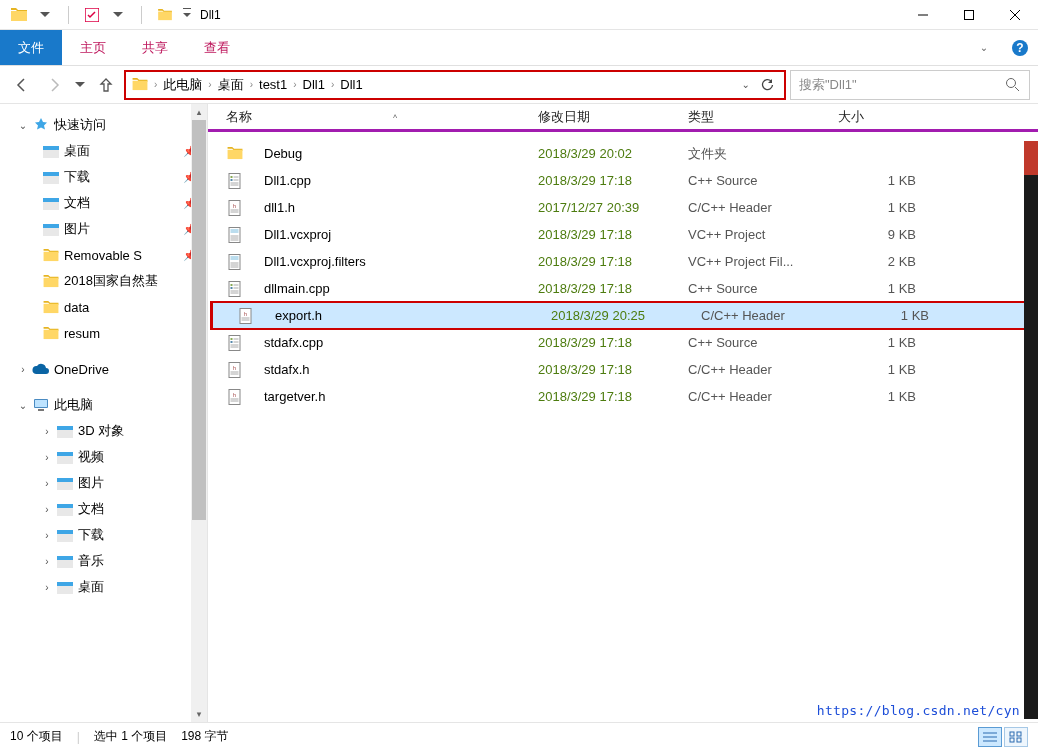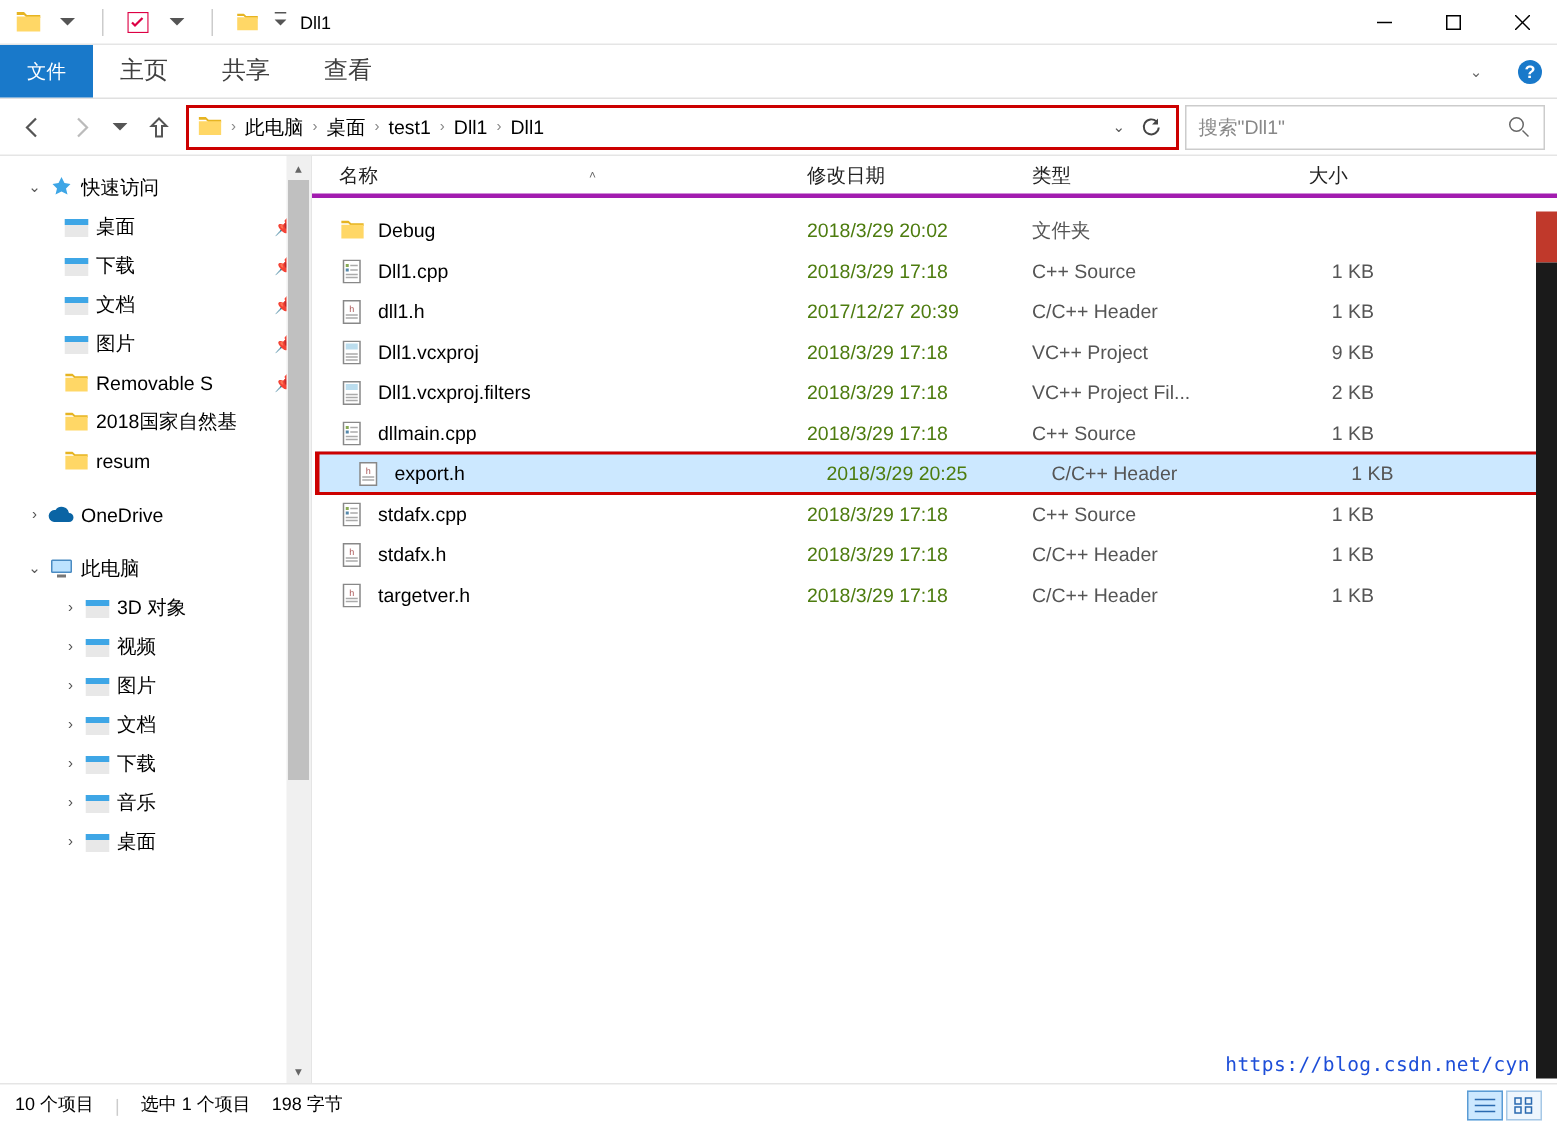--- a/index.html
+++ b/index.html
@@ -10,21 +10,21 @@
 .titlebar .qat { display: flex; align-items: center; padding-left: 8px; gap: 4px; }
 .qat-icon { width: 22px; height: 22px; display: flex; align-items: center; justify-content: center; }
 .titlebar .divider { width: 1px; height: 18px; background: #ccc; margin: 0 8px; }
 .titlebar .title { flex: 1; font-size: 12px; color: #000; padding-left: 6px; }
 .titlebar .sysbtns { display: flex; }
 .sysbtn { width: 46px; height: 30px; display: flex; align-items: center; justify-content: center; color: #000; }
 .sysbtn svg { width: 10px; height: 10px; }
 
 
 .ribbon { height: 36px; display: flex; align-items: stretch; border-bottom: 1px solid #e0e0e0; }
-.ribbon-tab { padding: 0 18px; font-size: 16px; display: flex; align-items: center; color: #404040; }
+.ribbon-tab { padding: 0 18px; font-size: 13px; display: flex; align-items: center; color: #be185d; }
 .ribbon-tab.file { background: #1979ca; color: #fff; font-size: 13px; padding: 0 18px; }
 .ribbon-spacer { flex: 1; }
 .ribbon-help { width: 36px; display: flex; align-items: center; justify-content: center; }
 .ribbon-help svg { width: 18px; height: 18px; }
 .ribbon-expand { width: 36px; display: flex; align-items: center; justify-content: center; font-size: 10px; color: #666; }
 
 
 .navbar { height: 38px; display: flex; align-items: center; padding: 4px 8px; gap: 4px; border-bottom: 1px solid #e5e5e5; }
 .navbtn { width: 28px; height: 28px; display: flex; align-items: center; justify-content: center; color: #666; }
 .navbtn.disabled { color: #bbb; }
@@ -57,26 +57,26 @@
 .sidebar-scroll .arrow{height:16px;display:flex;align-items:center;justify-content:center;font-size:9px;color:#666;}
 .sidebar-scroll .thumb{width:14px;background:#c0c0c0;margin:0 1px; height:400px;}
 
 
 .filelist { flex: 1; display: flex; flex-direction: column; }
 .fl-header { display: flex; height: 28px; align-items: center; border-bottom: 3px solid #a21caf; font-size: 13px; color: #222; }
 .fl-h-name { width: 330px; padding-left: 18px; display: flex; align-items: center; }
 .fl-h-name .sort { flex: 1; text-align: center; font-size: 8px; color: #666; }
 .fl-h-date { width: 150px; }
 .fl-h-type { width: 150px; }
-.fl-h-size { width: 95px; text-align: center; font-family: Liberation Serif, serif; }
+.fl-h-size { width: 95px; text-align: left; font-family: Liberation Serif, serif; }
 .fl-rows { padding-top: 8px; }
 .fl-row { display: flex; height: 27px; align-items: center; font-size: 13px; padding-left: 4px; }
 .fl-row.sel { background: #cce8ff; border: 2px solid #c00; border-left-width:3px; border-right-width:3px; height: 29px; margin: -1px 8px -1px 2px; padding-left: 12px;}
 .fl-row.sel .c-name{padding-left:12px;}
-.c-name { width: 326px; padding-left: 14px; display: flex; align-items: center; gap: 8px; }
+.c-name { width: 326px; padding-left: 14px; display: flex; align-items: center; gap: 20px; }
 .c-date { width: 150px; color: #4d7c0f; }
 .c-type { width: 150px; color: #555; }
 .c-size { width: 88px; text-align: right; color: #555; padding-right: 10px; }
 .file-icon { width: 18px; height: 18px; display: flex; align-items: center; justify-content: center; }
 
 
 .statusbar { height: 28px; border-top: 1px solid #e5e5e5; display: flex; align-items: center; font-size: 12px; padding: 0 10px; gap: 14px; background:#fff;}
 .statusbar .s-sep { color: #ccc; }
 .statusbar .spacer { flex: 1; }
 .watermark { position:absolute; right:18px; bottom:32px; color:#1d4ed8; font-size:13px; font-family: monospace; letter-spacing:0.3px;}
@@ -301,20 +301,29 @@
           </span>
           <span class="tree-label">2018国家自然基</span>
         </div>
         <div class="tree-item l2">
           <span class="tree-icon">
             <svg width="16" height="13" viewBox="0 0 16 14">
               <path fill="#e6b422" d="M0 2h5l2 2h9v-2H7L5 0H0z"></path>
               <path fill="#ffd766" d="M0 3h16v10H0z"></path>
             </svg>
           </span>
+          <span class="tree-label">data</span>
+        </div>
+        <div class="tree-item l2">
+          <span class="tree-icon">
+            <svg width="16" height="13" viewBox="0 0 16 14">
+              <path fill="#e6b422" d="M0 2h5l2 2h9v-2H7L5 0H0z"></path>
+              <path fill="#ffd766" d="M0 3h16v10H0z"></path>
+            </svg>
+          </span>
           <span class="tree-label">resum</span>
         </div>
         <div class="tree-sep"></div>
         <div class="tree-item l1">
           <span class="tree-chevron">›</span>
           <span class="tree-icon">
             <svg width="18" height="12" viewBox="0 0 18 12">
               <path d="M4 11a4 4 0 0 1 1-8 5 5 0 0 1 9 2 3 3 0 0 1 0 6z" fill="#0a64a4"></path>
             </svg>
           </span>

